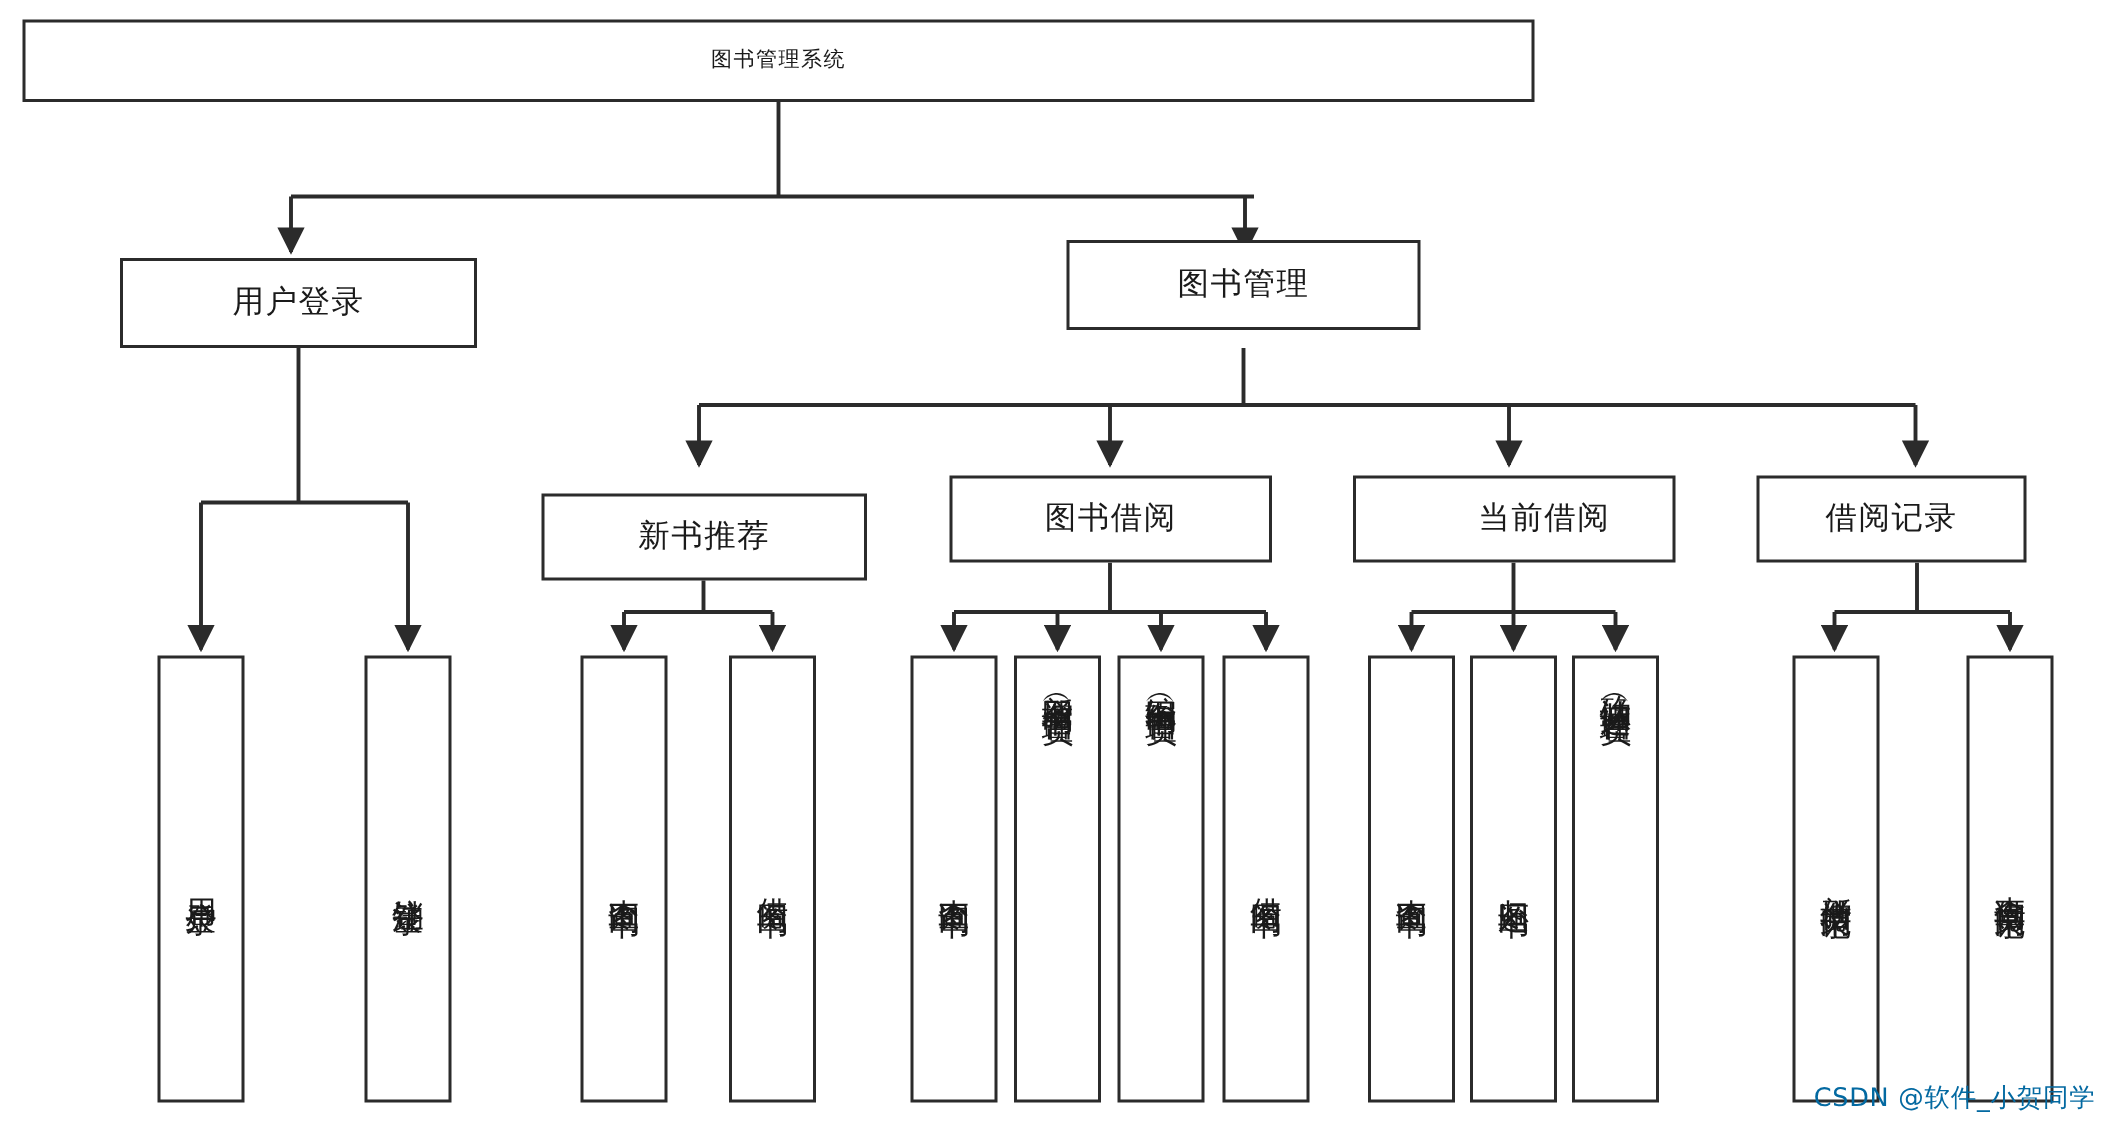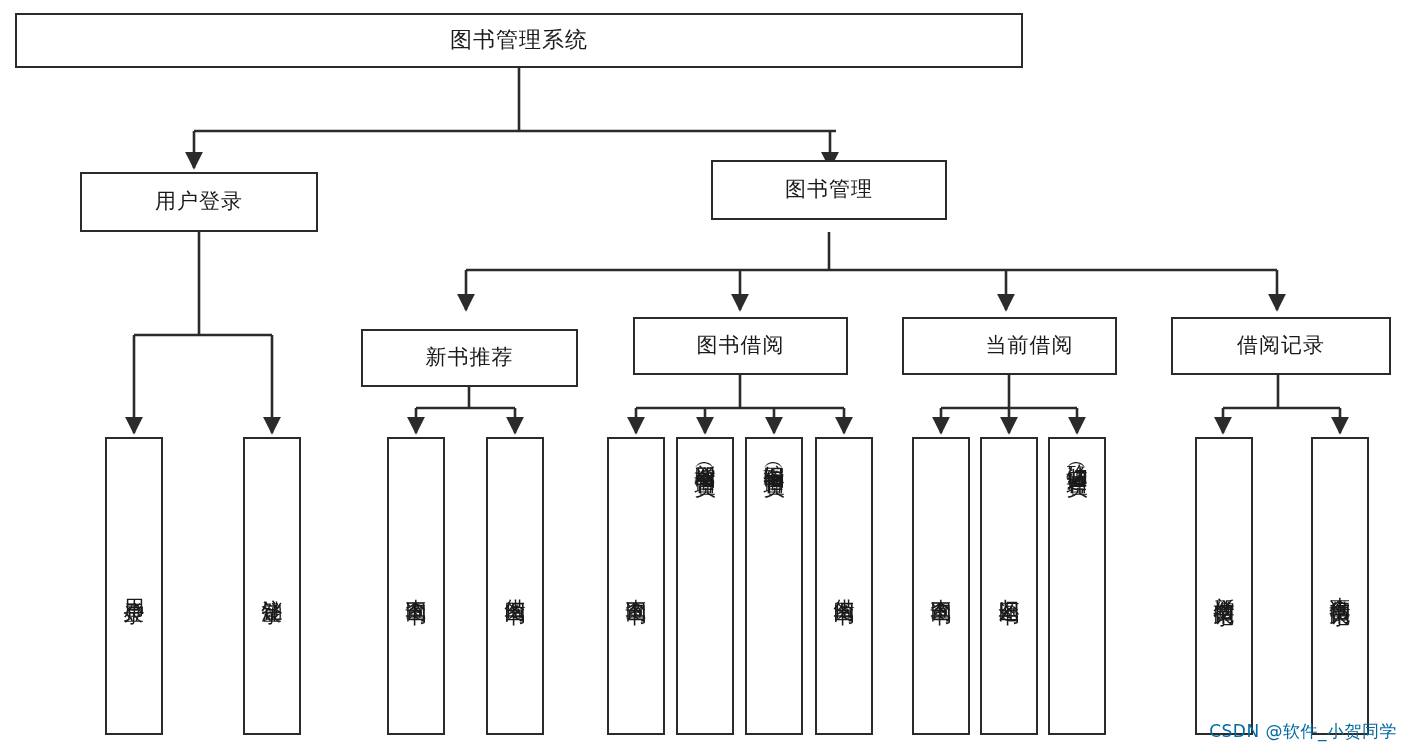--- a/index.html
+++ b/index.html
@@ -36,21 +36,21 @@
     justify-content: center;
     color: #1a1a1a;
   }
   .node.horiz {
     font-size: 21px;
     letter-spacing: 1px;
     line-height: 1.2;
     text-align: center;
   }
   .node.root {
-    font-size: 22px;
+    font-size: 14px;
   }
   
   .node.vert {
     align-items: flex-start;
     justify-content: center;
     padding-top: 0;
   }
   .node.vert .vlabel {
     writing-mode: vertical-rl;
     text-orientation: upright;
@@ -148,21 +148,21 @@
 
   <div class="node horiz" style="left:361px; top:317px; width:217px; height:58px;margin-top:12px;">
     <span>新书推荐</span>
   </div>
   <div class="node horiz" style="left:633px; top:317px; width:215px; height:58px;">
     <span>图书借阅</span>
   </div>
   <div class="node horiz" style="left:902px; top:317px; width:215px; height:58px;padding-left:40px;">
     <span>当前借阅</span>
   </div>
-  <div class="node horiz" style="left:1171px; top:317px; width:220px; height:58px;">
+  <div class="node horiz" style="left:1171px; top:317px; width:180px; height:58px;">
     <span>借阅记录</span>
   </div>
 
   <div class="node vert center" style="left:105px; top:437px; width:58px; height:298px;">
     <span class="vlabel">用户登录</span>
   </div>
   <div class="node vert center" style="left:243px; top:437px; width:58px; height:298px;">
     <span class="vlabel">注销登录</span>
   </div>
 

